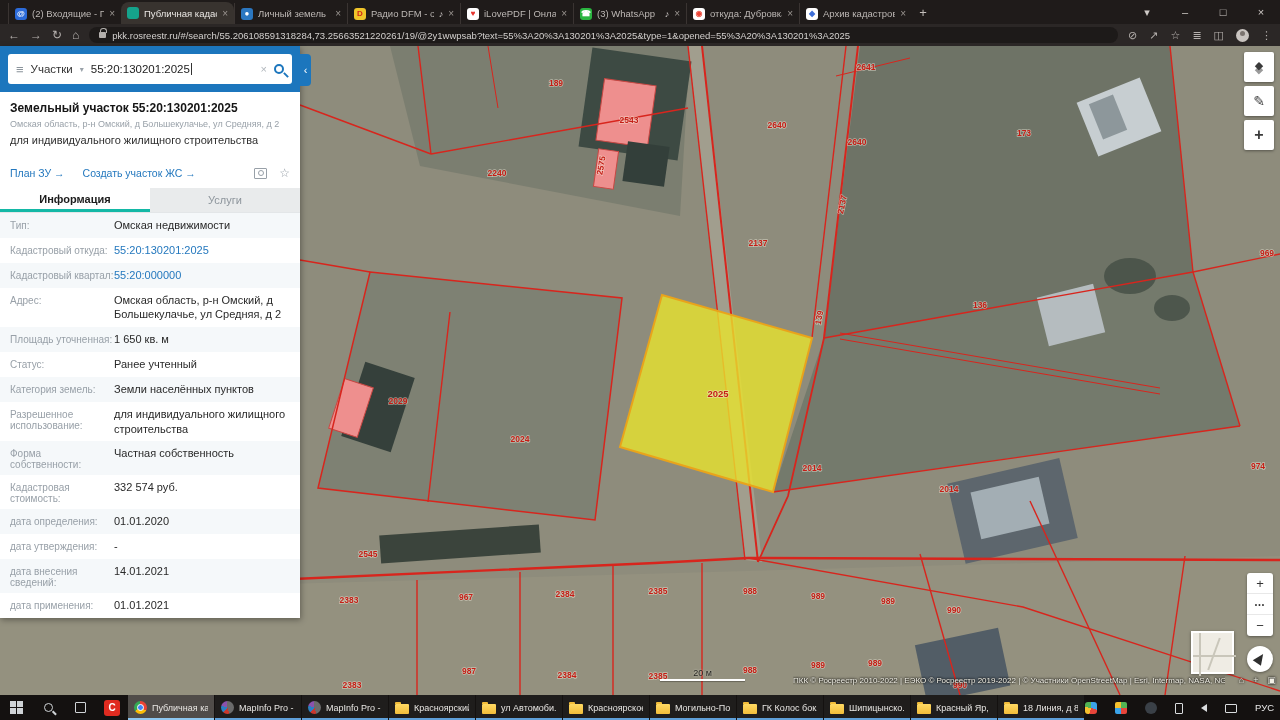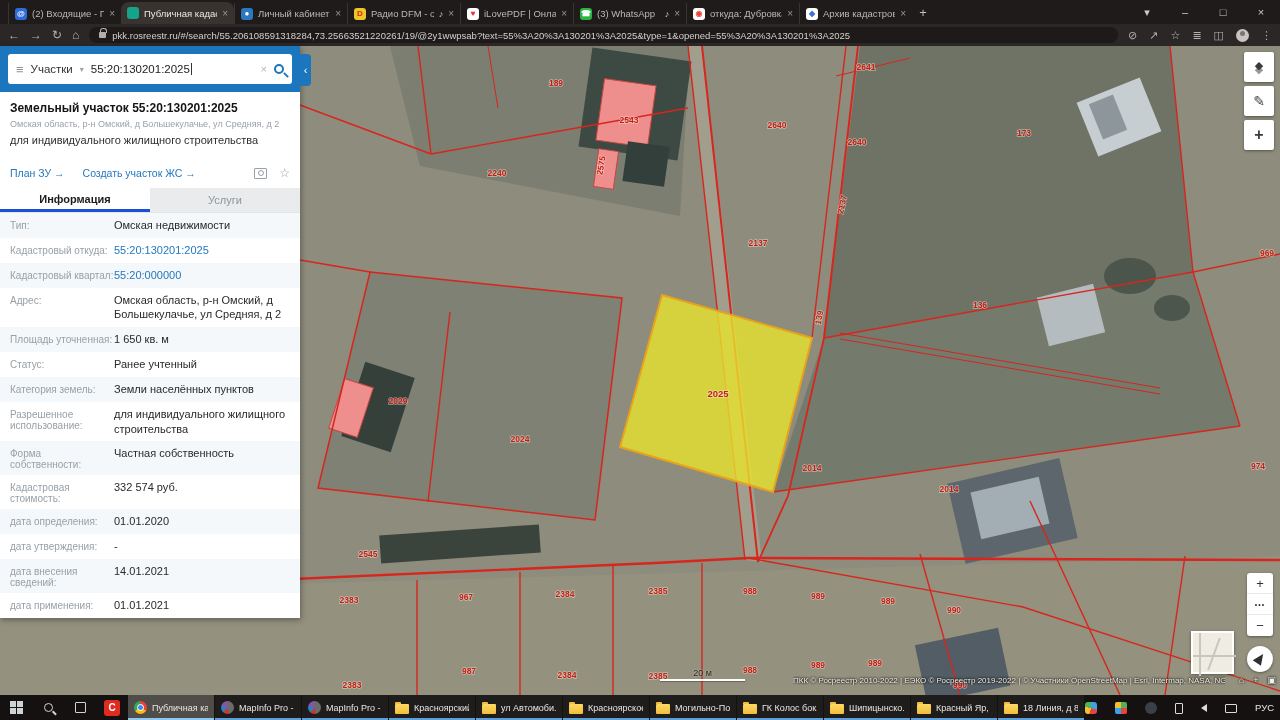--- a/index.html
+++ b/index.html
@@ -63,21 +63,21 @@
   .raddr{font-size:9px;color:#99a1a9;margin-top:4px}
   .ruse{font-size:11px;color:#2e2e2e;margin-top:5px}
   .rlinks{display:flex;gap:18px;margin-top:20px;align-items:center}
   .rlink{font-size:10.5px;color:#2478be}
   .ricons{margin-left:auto;display:flex;gap:12px;align-items:center}
   .docmag{width:13px;height:11px;border:1px solid #98a0a8;border-radius:1px;position:relative}
   .docmag::after{content:'';position:absolute;right:2px;bottom:2px;width:4px;height:4px;border:1px solid #98a0a8;border-radius:50%}
   .rstar{color:#98a0a8;font-size:12px}
   .ptabs{display:flex;height:25px;border-bottom:1px solid #e3e6e8}
   .ptab{flex:1;display:flex;align-items:center;justify-content:center;font-size:11px}
-  .ptab.active{font-weight:bold;color:#1c1c1c;border-bottom:3px solid #1d4ed8;background:#fff}
+  .ptab.active{font-weight:bold;color:#1c1c1c;border-bottom:3px solid #14b8a6;background:#fff}
   .ptab.idle{background:#e9ebec;color:#8d959c}
   .irow{display:flex;padding:5px 0 5px 10px}
   .irow:nth-child(odd){background:#f5f8fa}
   .ilabel{width:104px;flex:none;font-size:10px;color:#98a0a8;padding-top:2px;padding-right:0}
   .ivalue{flex:1;font-size:11px;color:#292929;padding-right:10px;line-height:1.35}
   .ivalue.link{color:#2478be}
   
   .taskbar{position:absolute;left:0;top:695px;width:1280px;height:25px;background:#141110;display:flex;align-items:stretch}
   .sysbtn{width:32px;display:flex;align-items:center;justify-content:center;flex:none}
   .startic{display:grid;grid-template-columns:6px 6px;grid-template-rows:6px 6px;gap:1px}
@@ -118,21 +118,21 @@
         <span class="title">(2) Входящие - Почта Mai</span>
         <span class="tclose">×</span>
       </div>
       <div class="tab active">
         <span class="fav" style="background: rgb(21, 163, 140); color: rgb(255, 255, 255);"></span>
         <span class="title">Публичная кадастровая к</span>
         <span class="tclose">×</span>
       </div>
       <div class="tab">
         <span class="fav" style="background: rgb(43, 119, 192); color: rgb(255, 255, 255);">●</span>
-        <span class="title">Личный кабинет</span>
+        <span class="title">Личный земель</span>
         <span class="tclose">×</span>
       </div>
       <div class="tab">
         <span class="fav" style="background: rgb(240, 197, 42); color: rgb(208, 39, 24);">D</span>
         <span class="title">Радио DFM - офици</span>
         <span class="taudio">♪</span>
         <span class="tclose">×</span>
       </div>
       <div class="tab">
         <span class="fav" style="background: rgb(255, 255, 255); color: rgb(229, 50, 45);">♥</span>

